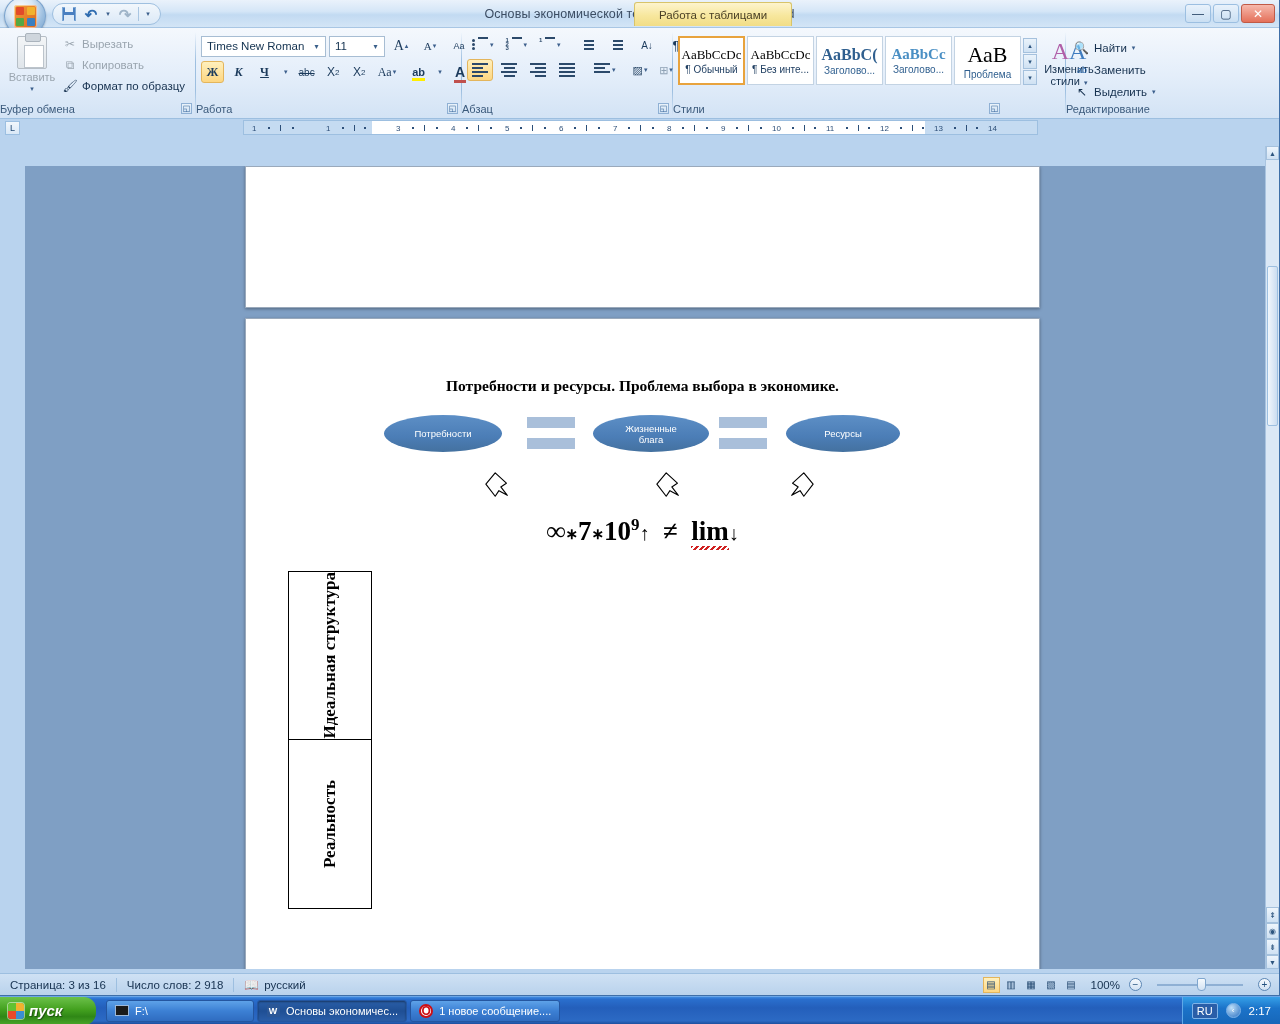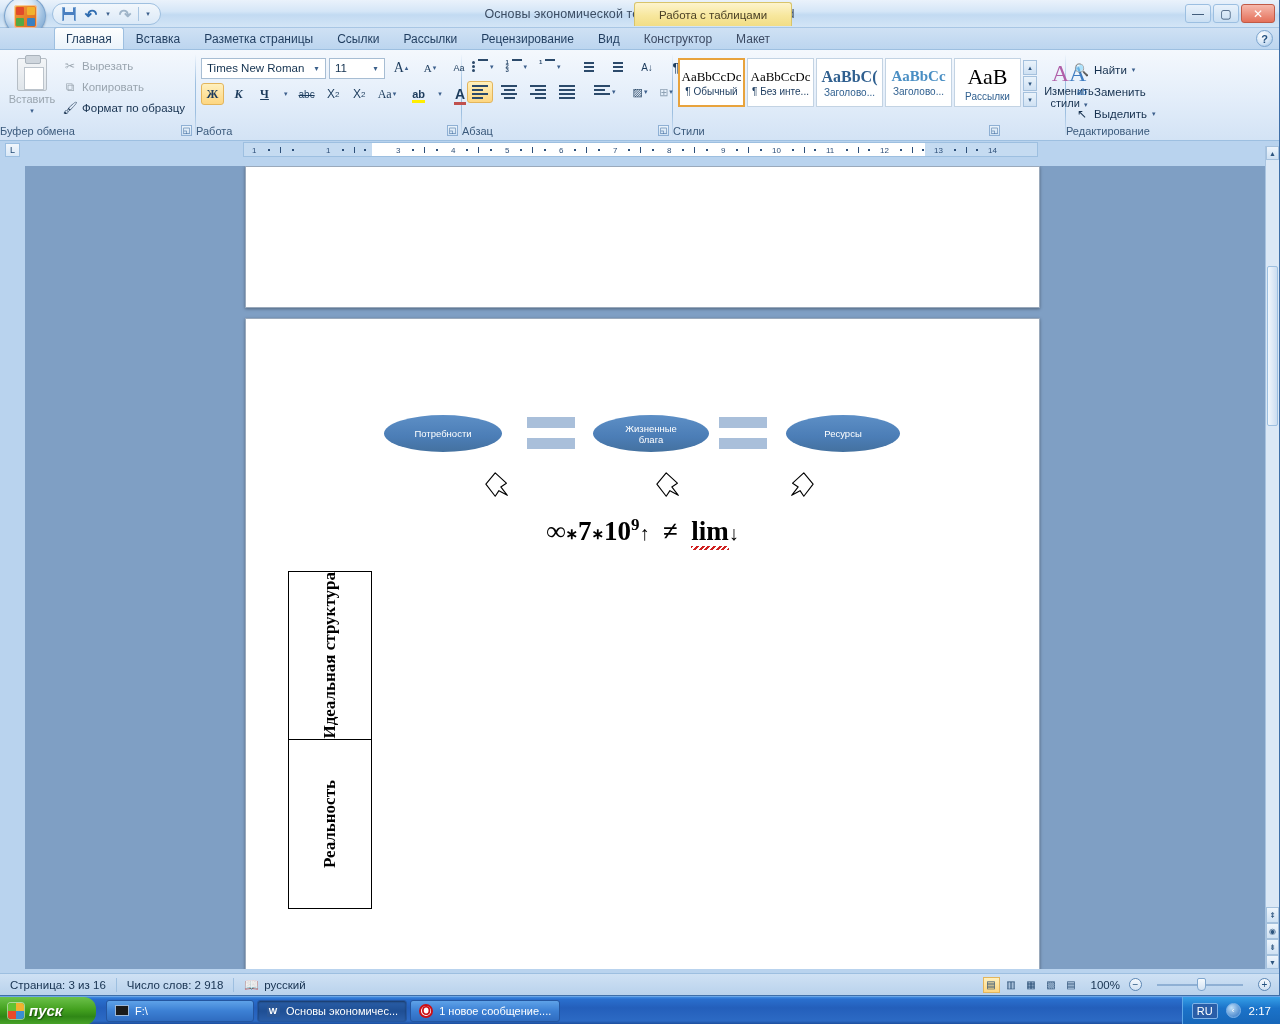--- a/index.html
+++ b/index.html
@@ -490,32 +490,20 @@
 
       <div class="ctx-tab-banner">Работа с таблицами</div>
 
       <div class="win-ctrls">
         <div class="wb">—</div>
         <div class="wb">▢</div>
         <div class="wb close">✕</div>
       </div>
     </div>
 
-    <div class="tabstrip">
-      <div class="tab active">Главная</div>
-      <div class="tab">Вставка</div>
-      <div class="tab">Разметка страницы</div>
-      <div class="tab">Ссылки</div>
-      <div class="tab">Рассылки</div>
-      <div class="tab">Рецензирование</div>
-      <div class="tab">Вид</div>
-      <div class="tab ctx">Конструктор</div>
-      <div class="tab ctx">Макет</div>
-      <div class="tab-help">?</div>
-    </div>
 
     <div class="ribbon">
 
       <div class="grp" style="width:195px">
         <div class="grp-body">
           <div class="paste-big">
             <div class="paste-ico"></div>
             <div class="paste-lbl">Вставить</div>
             <div class="tiny-caret">▾</div>
           </div>
@@ -742,21 +730,21 @@
             <div class="sty">
               <span class="sp" style="font-size:16px;font-weight:bold;color:#2f5f8f">AaBbC(</span>
               <span class="sn" style="color:#2f5f8f">Заголово...</span>
             </div>
             <div class="sty">
               <span class="sp" style="font-size:15px;font-weight:bold;color:#4a8fc4">AaBbCc</span>
               <span class="sn" style="color:#2f5f8f">Заголово...</span>
             </div>
             <div class="sty">
               <span class="sp" style="font-size:22px">АаВ</span>
-              <span class="sn" style="color:#2f5f8f">Рассылки</span>
+              <span class="sn" style="color:#2f5f8f">Проблема</span>
             </div>
             <div class="sty-scroll">
               <div>▴</div>
               <div>▾</div>
               <div>▾</div>
             </div>
             <div class="chg-sty">
               <div class="aa"><span class="a1">A</span><span class="a2">A</span></div>
               <div class="lbl">Изменить</div>
               <div class="lbl"><span>стили</span> <span class="caret">▾</span></div>
@@ -852,20 +840,21 @@
         <span class="tick" style="left:744px">14</span>
       </div>
     </div>
 
     <div class="doc-area">
 
       <div class="page page-prev"></div>
 
       <div class="page page-cur">
 
+        <div class="doc-title">Потребности и ресурсы. Проблема выбора в экономике.</div>
 
         <div class="diagram">
           <div class="ellipse" style="left:138px; width:118px;">Потребности</div>
           <div class="eq-pair" style="left:281px">
               <i></i>
               <i></i>
             </div>
           <div class="ellipse" style="left:347px; width:116px;">
             <span style="white-space:pre-line">Жизненные
 блага</span>

